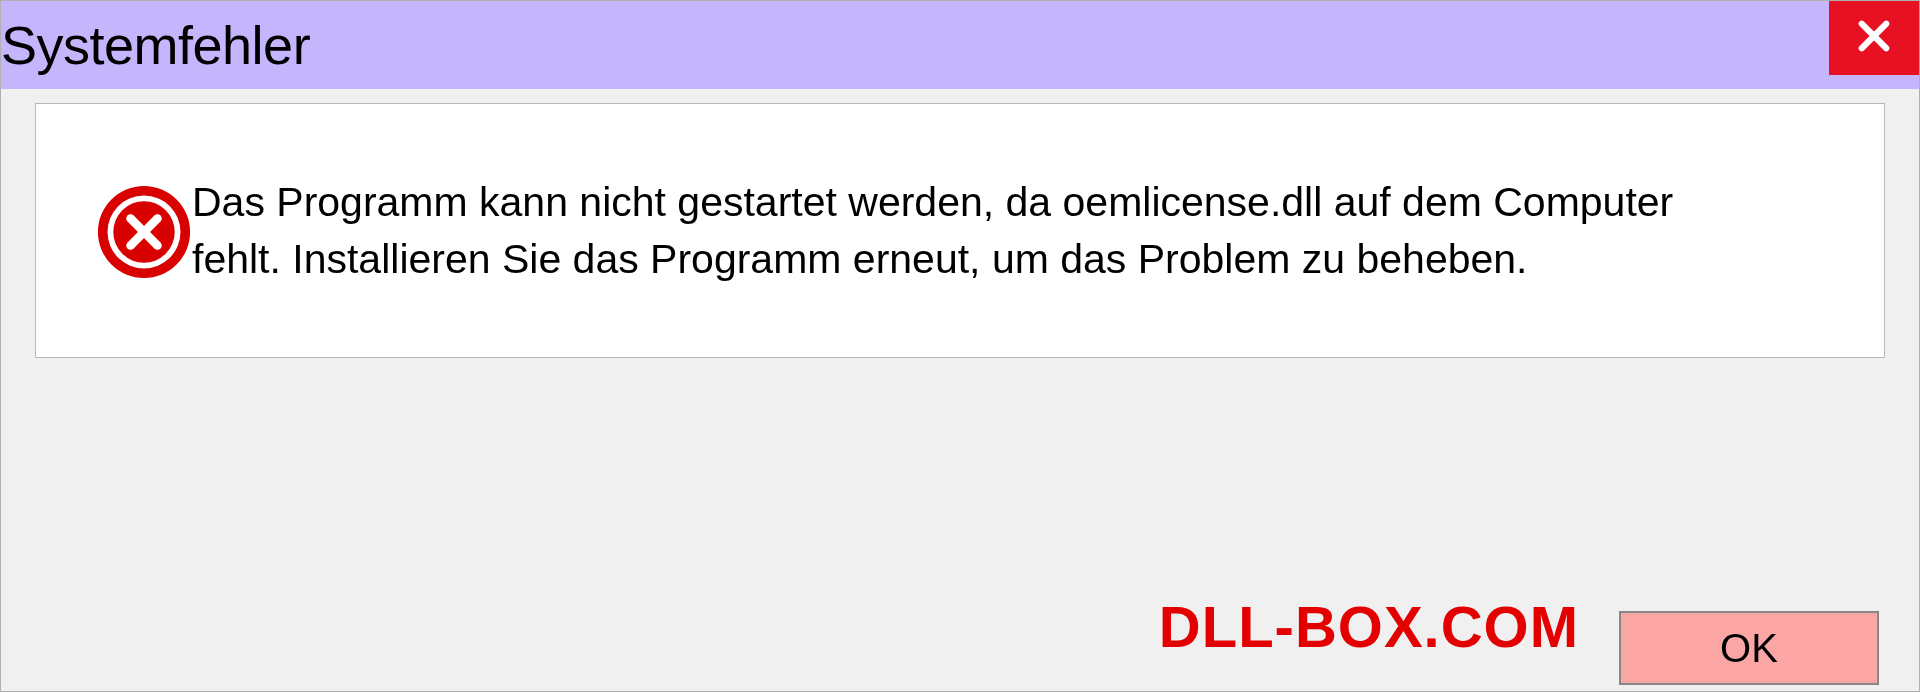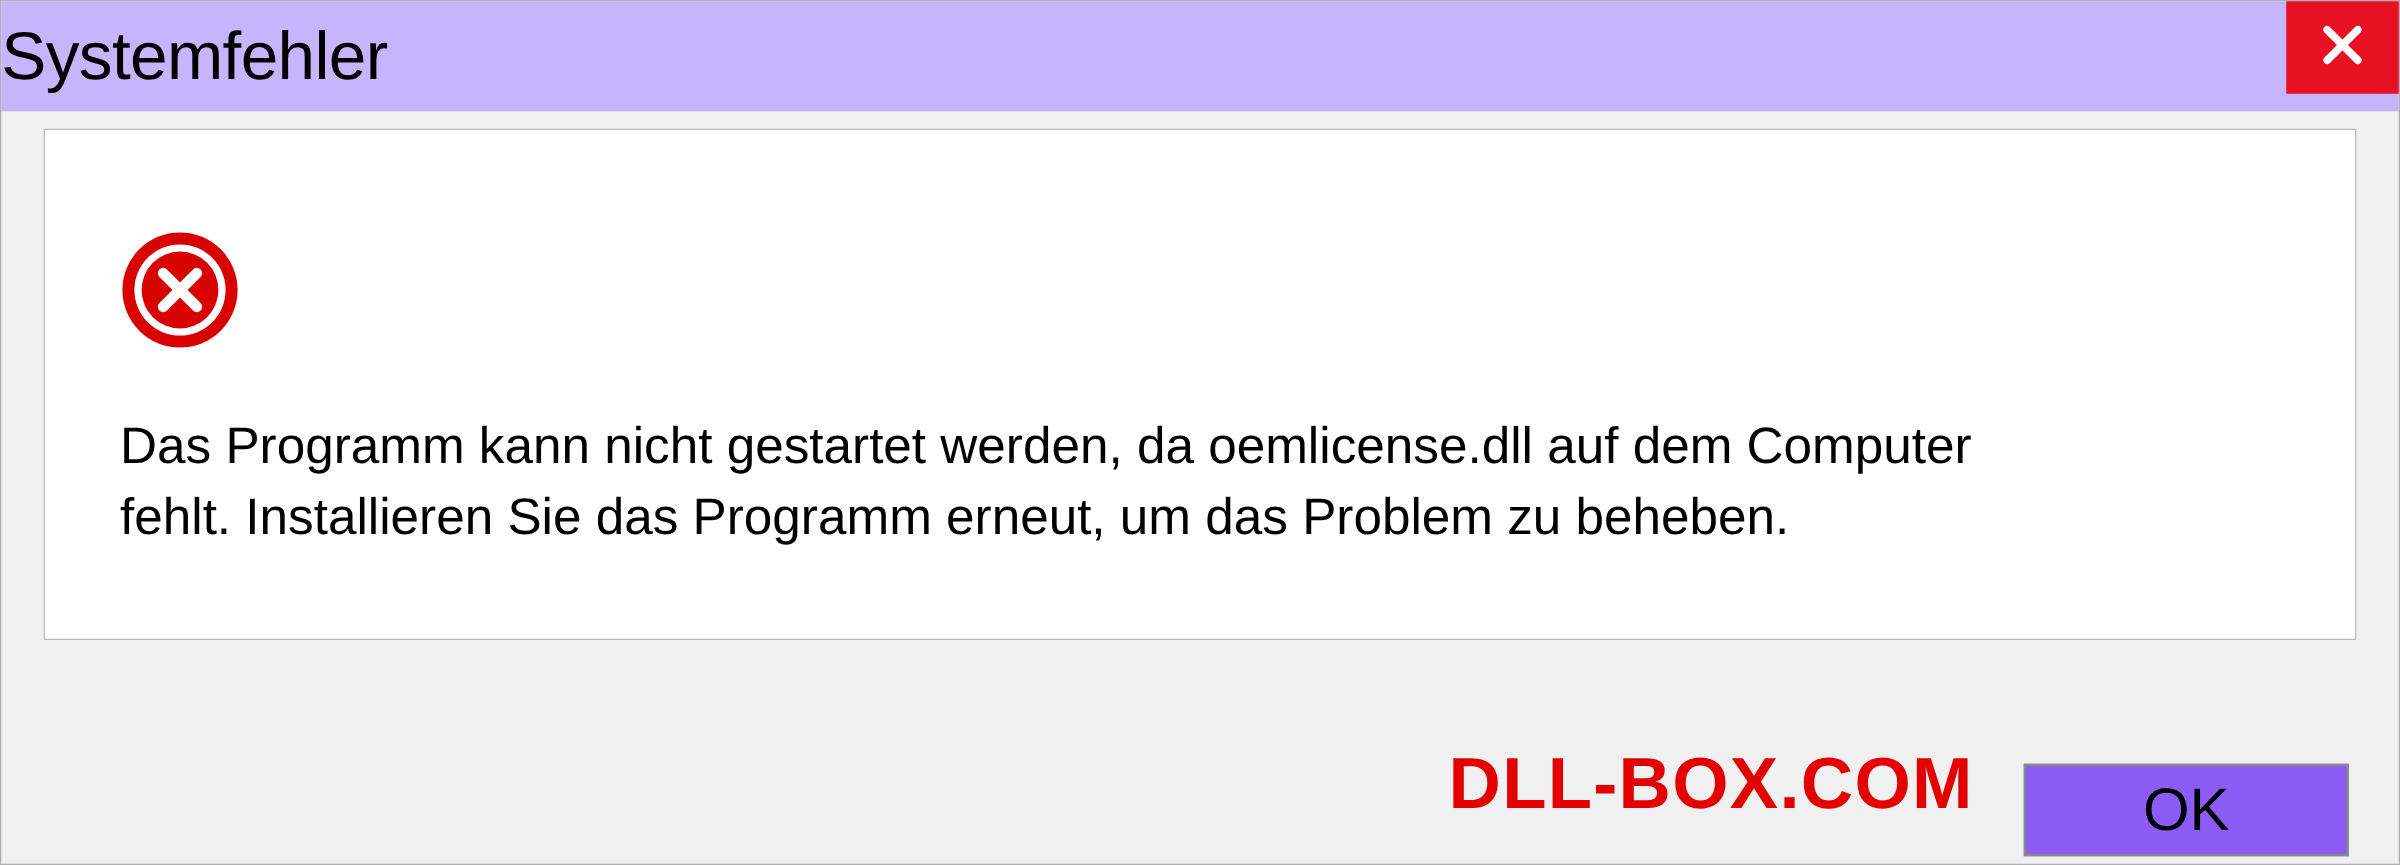--- a/index.html
+++ b/index.html
@@ -52,22 +52,20 @@
       width: 42px;
       height: 42px;
     }
     .content-area {
       margin: 14px 34px 0 34px;
       background: #ffffff;
       border: 1px solid #b8b8b8;
       padding: 70px 88px 70px 60px;
       display: flex;
       align-items: flex-start;
-      gap: 48px;
-      flex-direction: column;
     }
     .error-icon {
       flex-shrink: 0;
       width: 96px;
       height: 96px;
       margin-top: 10px;
     }
     .error-icon svg {
       width: 100%;
       height: 100%;
@@ -95,23 +93,23 @@
       font-size: 58px;
       font-weight: 800;
       color: #e30000;
       letter-spacing: 1px;
       font-family: Arial, sans-serif;
       margin-left: 48px;
     }
     .ok-button {
       width: 260px;
       height: 74px;
-      background: #8b5cf6;
+      background: #fca5a5;
       border: 2px solid #888888;
-      font-size: 48px;
+      font-size: 40px;
       font-weight: 400;
       color: #000000;
       cursor: pointer;
       display: flex;
       align-items: center;
       justify-content: center;
       font-family: 'Segoe UI', Tahoma, Arial, sans-serif;
       margin-top: 44px;
     }
   </style>

